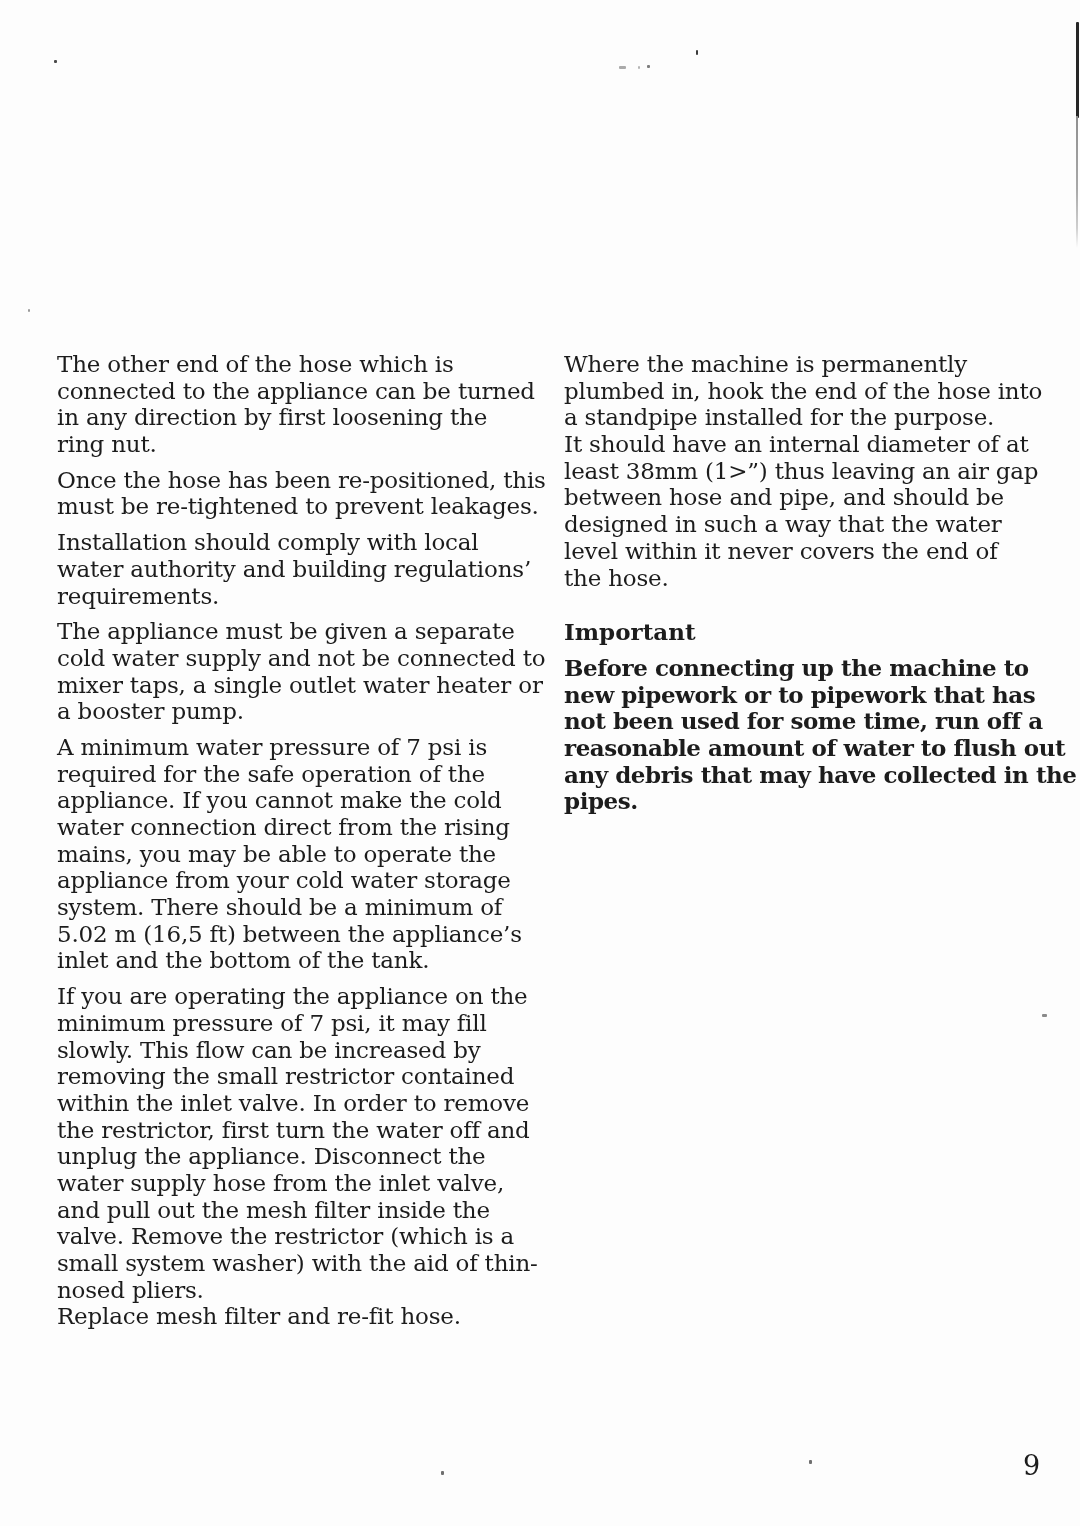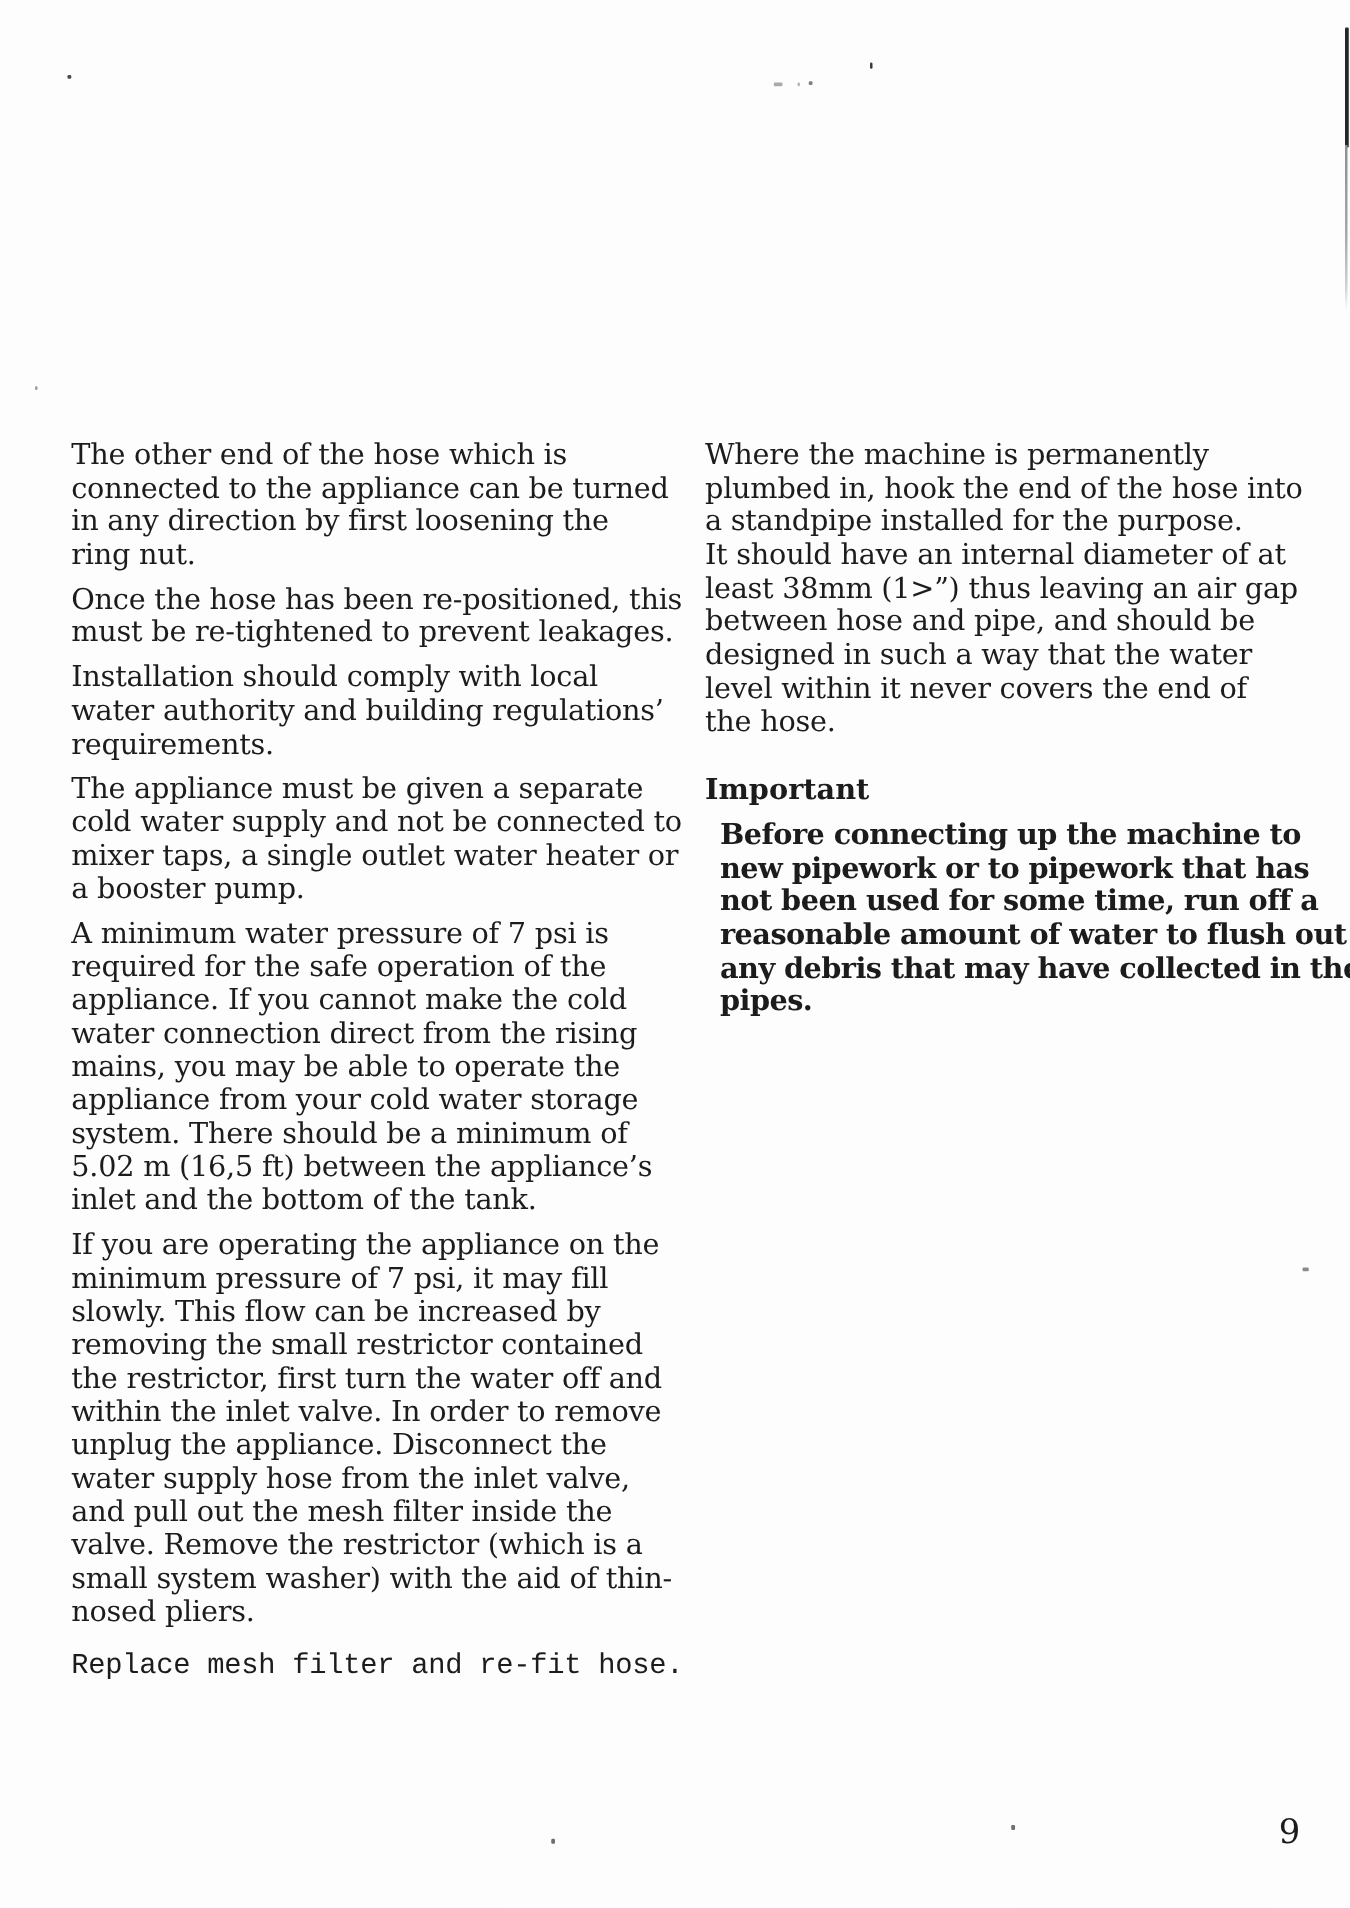--- a/index.html
+++ b/index.html
@@ -17,32 +17,31 @@
     color: #1c1c1c;
   }
   .col {
     position: absolute;
     top: 351px;
   }
   #col-left  { left: 57px;  width: 496px; }
   #col-right { left: 564px; width: 506px; }
   .para { margin: 9px 0 0 0; }
   .para:first-child { margin-top: 0; }
-  .para.no-gap { margin-top: 16px; font-family: Liberation Mono, monospace; }
+  .para.no-gap { margin-top: 0; }
   .line {
     white-space: nowrap;
     height: 26.7px;
     line-height: 26.7px;
     font-size: 23px;
     letter-spacing: -0.2px;
   }
   .para.bold .line {
     font-weight: bold;
     letter-spacing: -0.45px;
-    margin-left: 12px;
   }
   .heading {
     margin-top: 28px;
     font-weight: bold;
     font-size: 23px;
     height: 26.7px;
     line-height: 26.7px;
   }
   .page-number {
     position: absolute;
@@ -107,22 +106,22 @@
         <div class="line">appliance from your cold water storage</div>
         <div class="line">system. There should be a minimum of</div>
         <div class="line">5.02 m (16,5 ft) between the appliance’s</div>
         <div class="line">inlet and the bottom of the tank.</div>
       </div>
     <div class="para">
         <div class="line">If you are operating the appliance on the</div>
         <div class="line">minimum pressure of 7 psi, it may fill</div>
         <div class="line">slowly. This flow can be increased by</div>
         <div class="line">removing the small restrictor contained</div>
+        <div class="line">within the inlet valve. In order to remove</div>
         <div class="line">the restrictor, first turn the water off and</div>
-        <div class="line">within the inlet valve. In order to remove</div>
         <div class="line">unplug the appliance. Disconnect the</div>
         <div class="line">water supply hose from the inlet valve,</div>
         <div class="line">and pull out the mesh filter inside the</div>
         <div class="line">valve. Remove the restrictor (which is a</div>
         <div class="line">small system washer) with the aid of thin-</div>
         <div class="line">nosed pliers.</div>
       </div>
     <div class="para no-gap">
         <div class="line">Replace mesh filter and re-fit hose.</div>
       </div>

